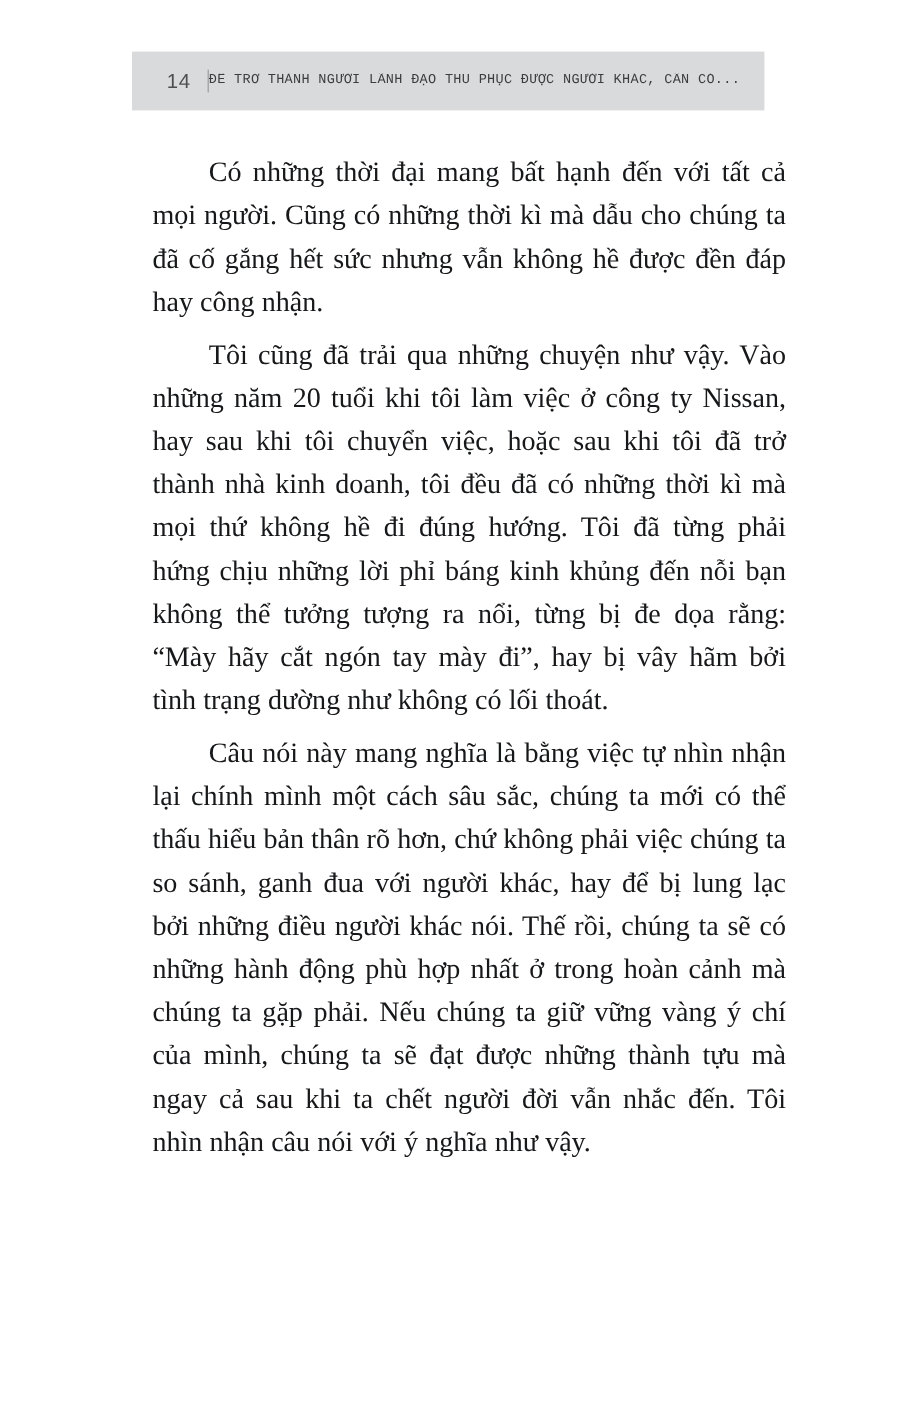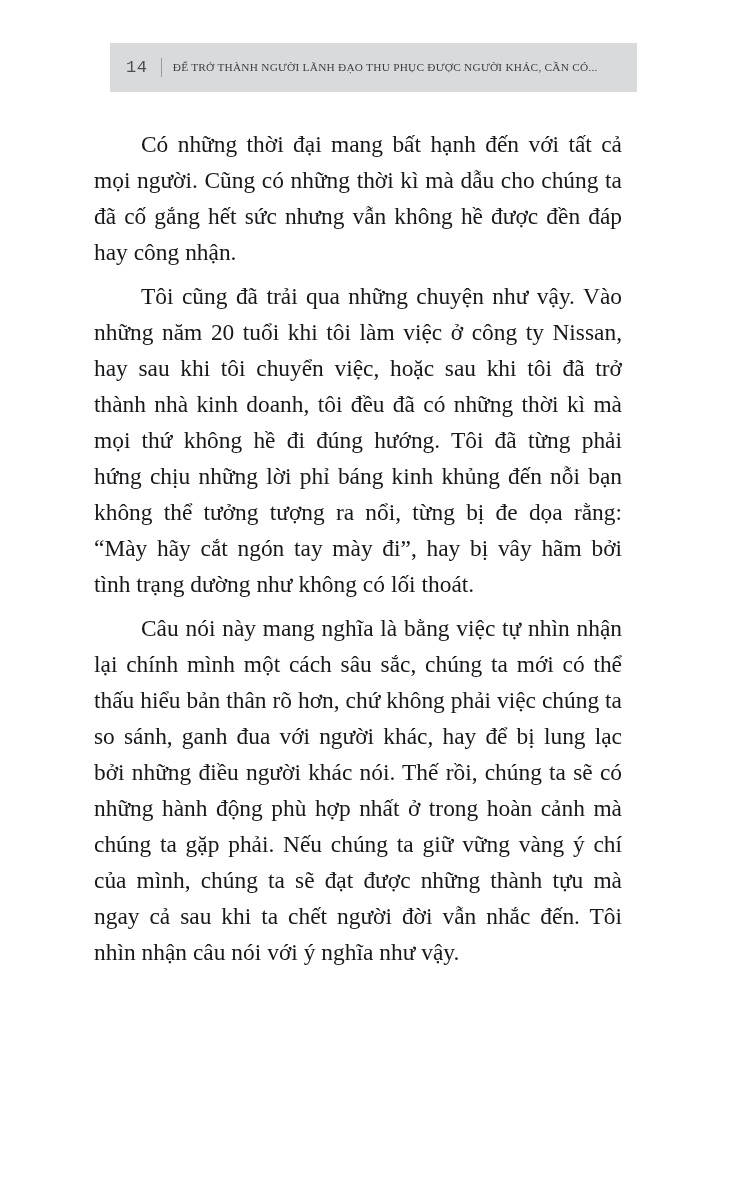--- a/index.html
+++ b/index.html
@@ -21,50 +21,50 @@
     position: absolute;
     left: 110px;
     top: 43px;
     width: 527px;
     height: 49px;
     background: #d9dadb;
     display: flex;
     align-items: center;
   }
   .header-page-number {
-    font-family: Liberation Mono, monospace;
+    font-family: Liberation Sans, sans-serif;
     font-size: 17px;
     color: #4c4f52;
     letter-spacing: 0.5px;
-    margin-left: 16px;
+    margin-left: 29px;
     line-height: 1;
   }
   .header-divider {
     width: 1px;
     height: 19px;
     background: #9a9d9f;
     margin-left: 14px;
   }
   .header-title {
     flex: 1;
     text-align: center;
-    font-family: Liberation Serif, serif;
+    font-family: Liberation Mono, monospace;
     font-size: 11.3px;
     color: #3b3e41;
     letter-spacing: 0.25px;
     white-space: nowrap;
     overflow: hidden;
     padding-right: 29px;
     line-height: 1.1;
   }
 
   
   .body-column {
     position: absolute;
-    left: 94px;
+    left: 127px;
     top: 126px;
     width: 528px;
   }
   .para {
     margin: 0 0 8px 0;
     font-size: 23.4px;
     line-height: 36px;
     color: #17181a;
     text-align: justify;
     text-justify: inter-word;

